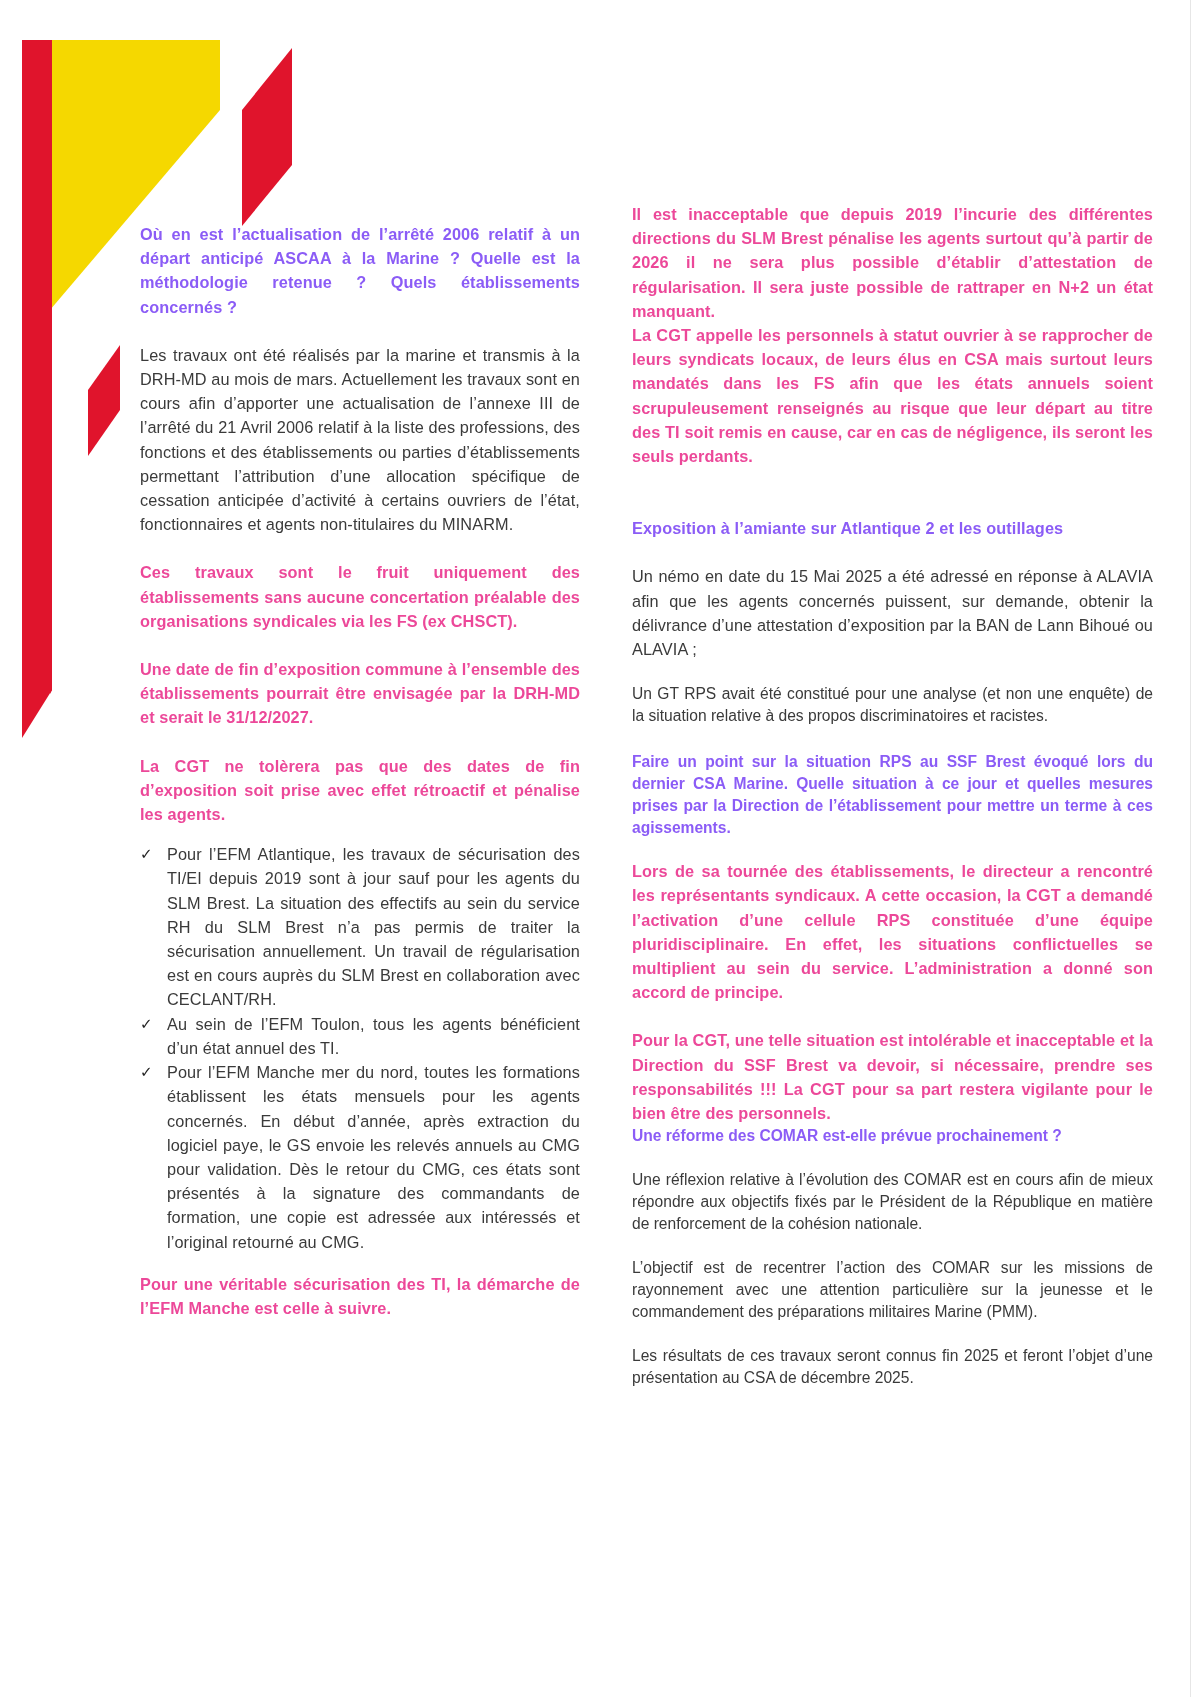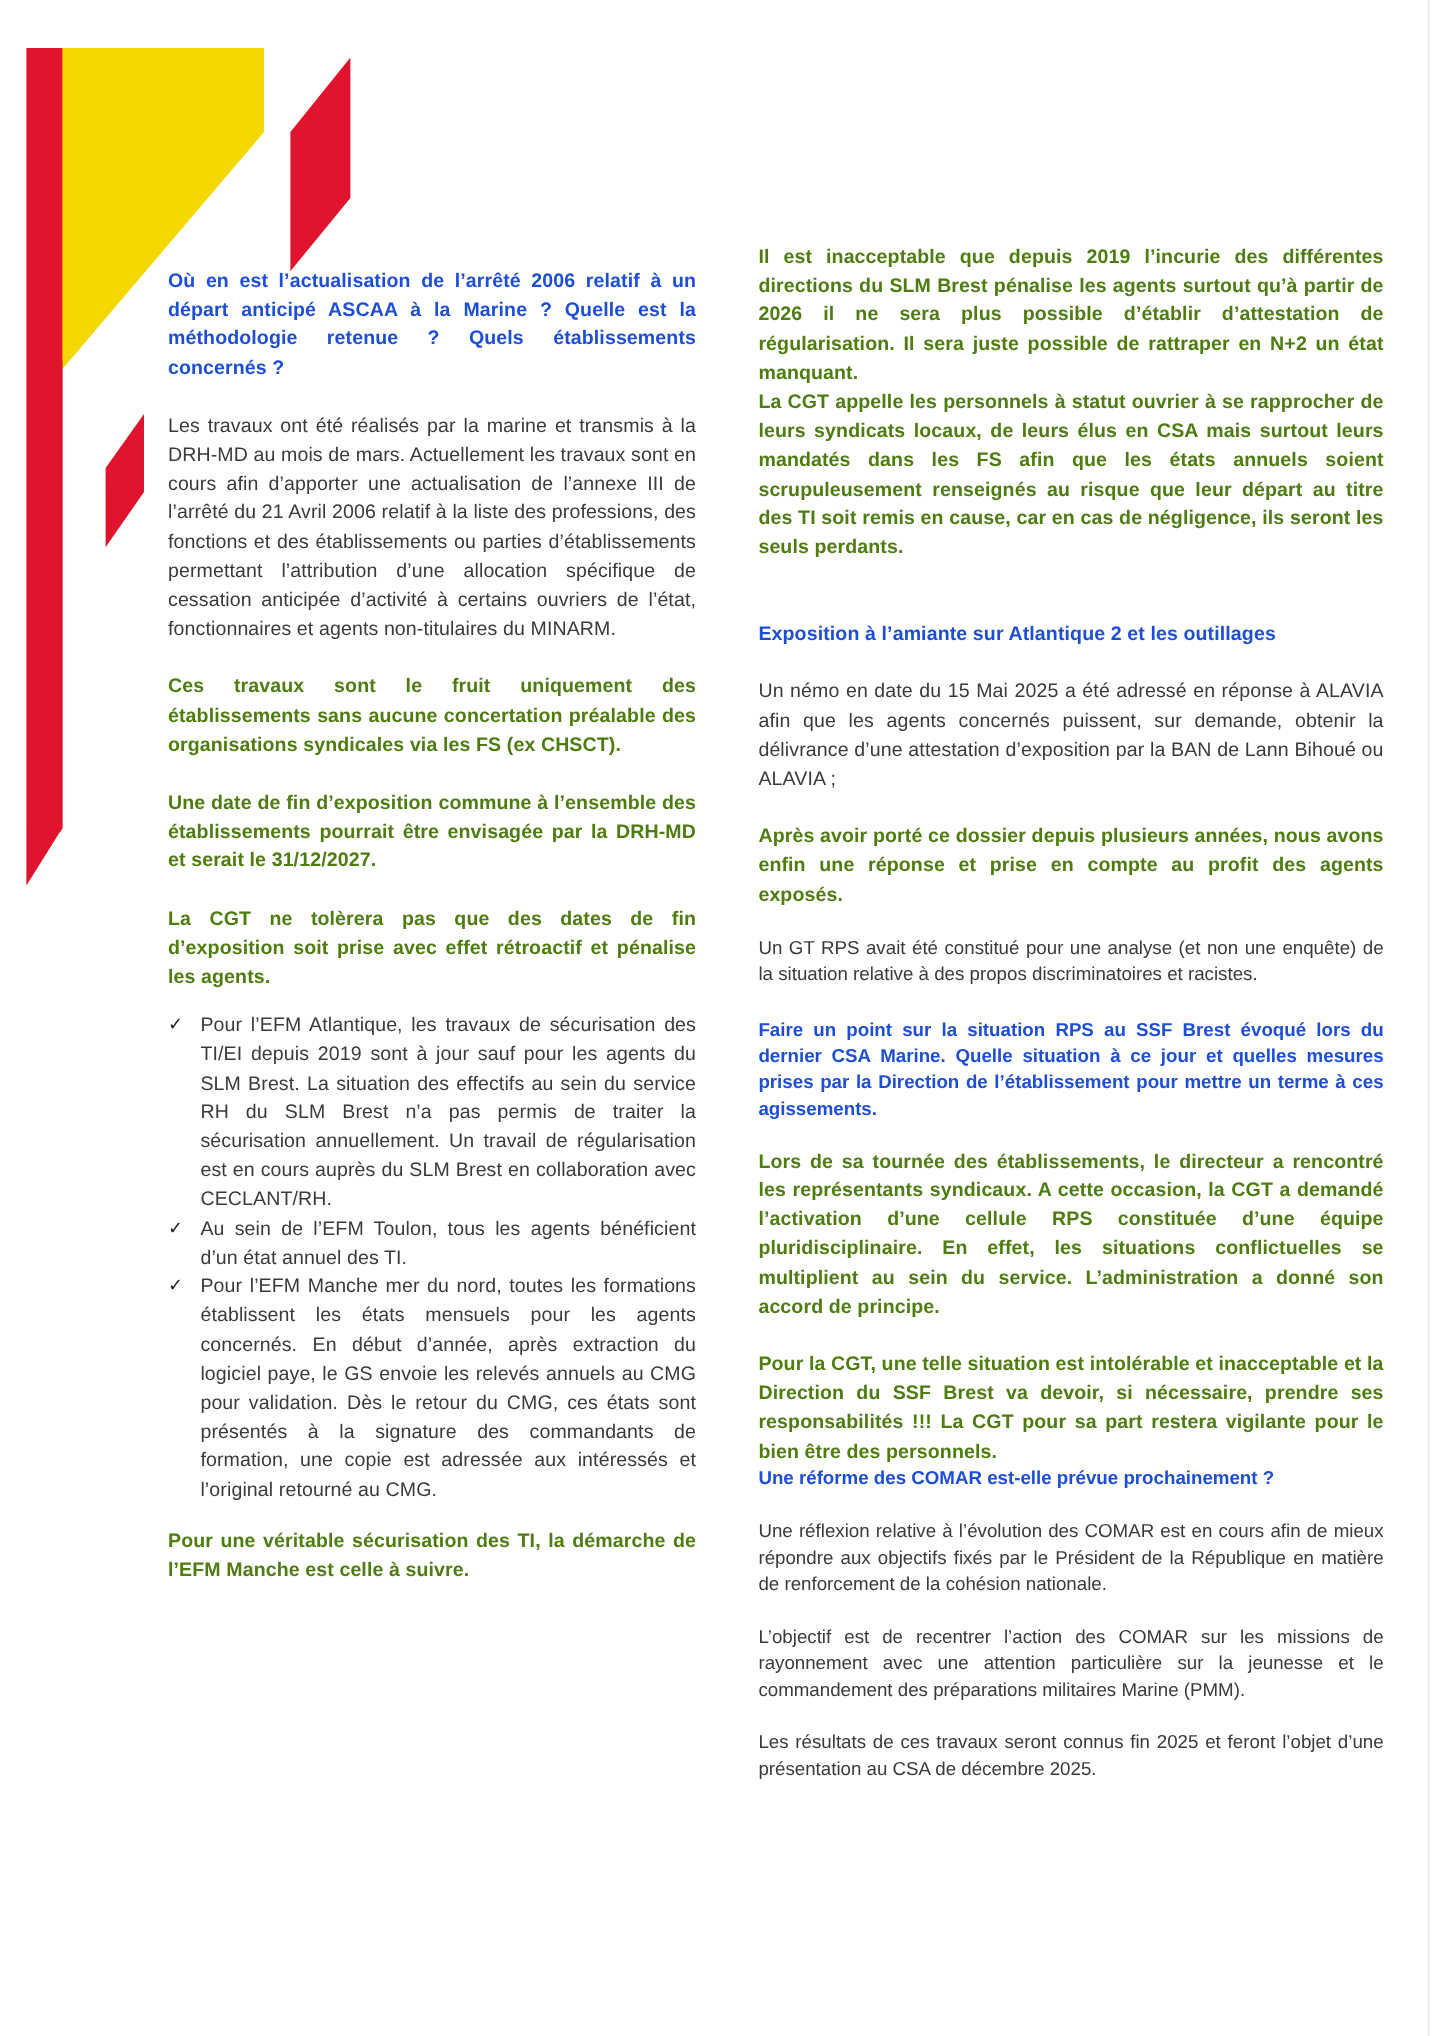--- a/index.html
+++ b/index.html
@@ -11,22 +11,22 @@
   }
   .edge-line { position: absolute; left: 1190px; top: 0; width: 1px; height: 1697px; background: #e6e6e6; }
   .deco { position: absolute; left: 0; top: 0; }
   .col { position: absolute; }
   .col-left { left: 140px; top: 222px; width: 440px; }
   .col-right { left: 632px; top: 202px; width: 521px; }
   p { margin: 0; text-align: justify; }
   .calibri { font-family: "Liberation Sans", "DejaVu Sans", sans-serif; font-size: 16.3px; line-height: 24.2px; letter-spacing: 0.1px; }
   .arial { font-family: "Liberation Sans", sans-serif; font-size: 15.6px; line-height: 22px; }
   .bold { font-weight: bold; }
-  .red { color: #4d7c0f; }
-  .dark { color: #1d4ed8; }
+  .red { color: #ec4899; }
+  .dark { color: #8b5cf6; }
   .gray { color: #3a3a3a; }
   ul.checks { list-style: none; margin: 0; padding: 0; }
   ul.checks li { position: relative; padding-left: 27px; }
   ul.checks li .ck { position: absolute; left: 0; top: 0; font-size: 15px; color: #222; }
 </style>
 </head>
 <body>
 
 <div class="edge-line"></div>
 
@@ -59,21 +59,20 @@
     </li>
   </ul>
   <p class="calibri bold red" style="margin-top:18px;">Pour une véritable sécurisation des TI, la démarche de l’EFM Manche est celle à suivre.</p>
 </div>
 
 <div class="col col-right">
   <p class="calibri bold red">Il est inacceptable que depuis 2019 l’incurie des différentes directions du SLM Brest pénalise les agents surtout qu’à partir de 2026 il ne sera plus possible d’établir d’attestation de régularisation. Il sera juste possible de rattraper en N+2 un état manquant.</p>
   <p class="calibri bold red">La CGT appelle les personnels à statut ouvrier à se rapprocher de leurs syndicats locaux, de leurs élus en CSA mais surtout leurs mandatés dans les FS afin que les états annuels soient scrupuleusement renseignés au risque que leur départ au titre des TI soit remis en cause, car en cas de négligence, ils seront les seuls perdants.</p>
   <p class="calibri bold dark" style="margin-top:48px;">Exposition à l’amiante sur Atlantique 2 et les outillages</p>
   <p class="calibri gray" style="margin-top:24px;">Un némo en date du 15 Mai 2025 a été adressé en réponse à ALAVIA afin que les agents concernés puissent, sur demande, obtenir la délivrance d’une attestation d’exposition par la BAN de Lann Bihoué ou ALAVIA ;</p>
-  <p class="calibri bold red" style="margin-top:24px;">Après avoir porté ce dossier depuis plusieurs années, nous avons enfin une réponse et prise en compte au profit des agents exposés.</p>
   <p class="arial gray" style="margin-top:22px;">Un GT RPS avait été constitué pour une analyse (et non une enquête) de la situation relative à des propos discriminatoires et racistes.</p>
   <p class="arial bold dark" style="margin-top:24px;">Faire un point sur la situation RPS au SSF Brest évoqué lors du dernier CSA Marine. Quelle situation à ce jour et quelles mesures prises par la Direction de l’établissement pour mettre un terme à ces agissements.</p>
   <p class="calibri bold red" style="margin-top:20px;">Lors de sa tournée des établissements, le directeur a rencontré les représentants syndicaux. A cette occasion, la CGT a demandé l’activation d’une cellule RPS constituée d’une équipe pluridisciplinaire. En effet, les situations conflictuelles se multiplient au sein du service. L’administration a donné son accord de principe.</p>
   <p class="calibri bold red" style="margin-top:24px;">Pour la CGT, une telle situation est intolérable et inacceptable et la Direction du SSF Brest va devoir, si nécessaire, prendre ses responsabilités !!! La CGT pour sa part restera vigilante pour le bien être des personnels.</p>
   <p class="arial bold dark" style="">Une réforme des COMAR est-elle prévue prochainement ?</p>
   <p class="arial gray" style="margin-top:22px;">Une réflexion relative à l’évolution des COMAR est en cours afin de mieux répondre aux objectifs fixés par le Président de la République en matière de renforcement de la cohésion nationale.</p>
   <p class="arial gray" style="margin-top:22px;">L’objectif est de recentrer l’action des COMAR sur les missions de rayonnement avec une attention particulière sur la jeunesse et le commandement des préparations militaires Marine (PMM).</p>
   <p class="arial gray" style="margin-top:22px;">Les résultats de ces travaux seront connus fin 2025 et feront l’objet d’une présentation au CSA de décembre 2025.</p>
 </div>
 

